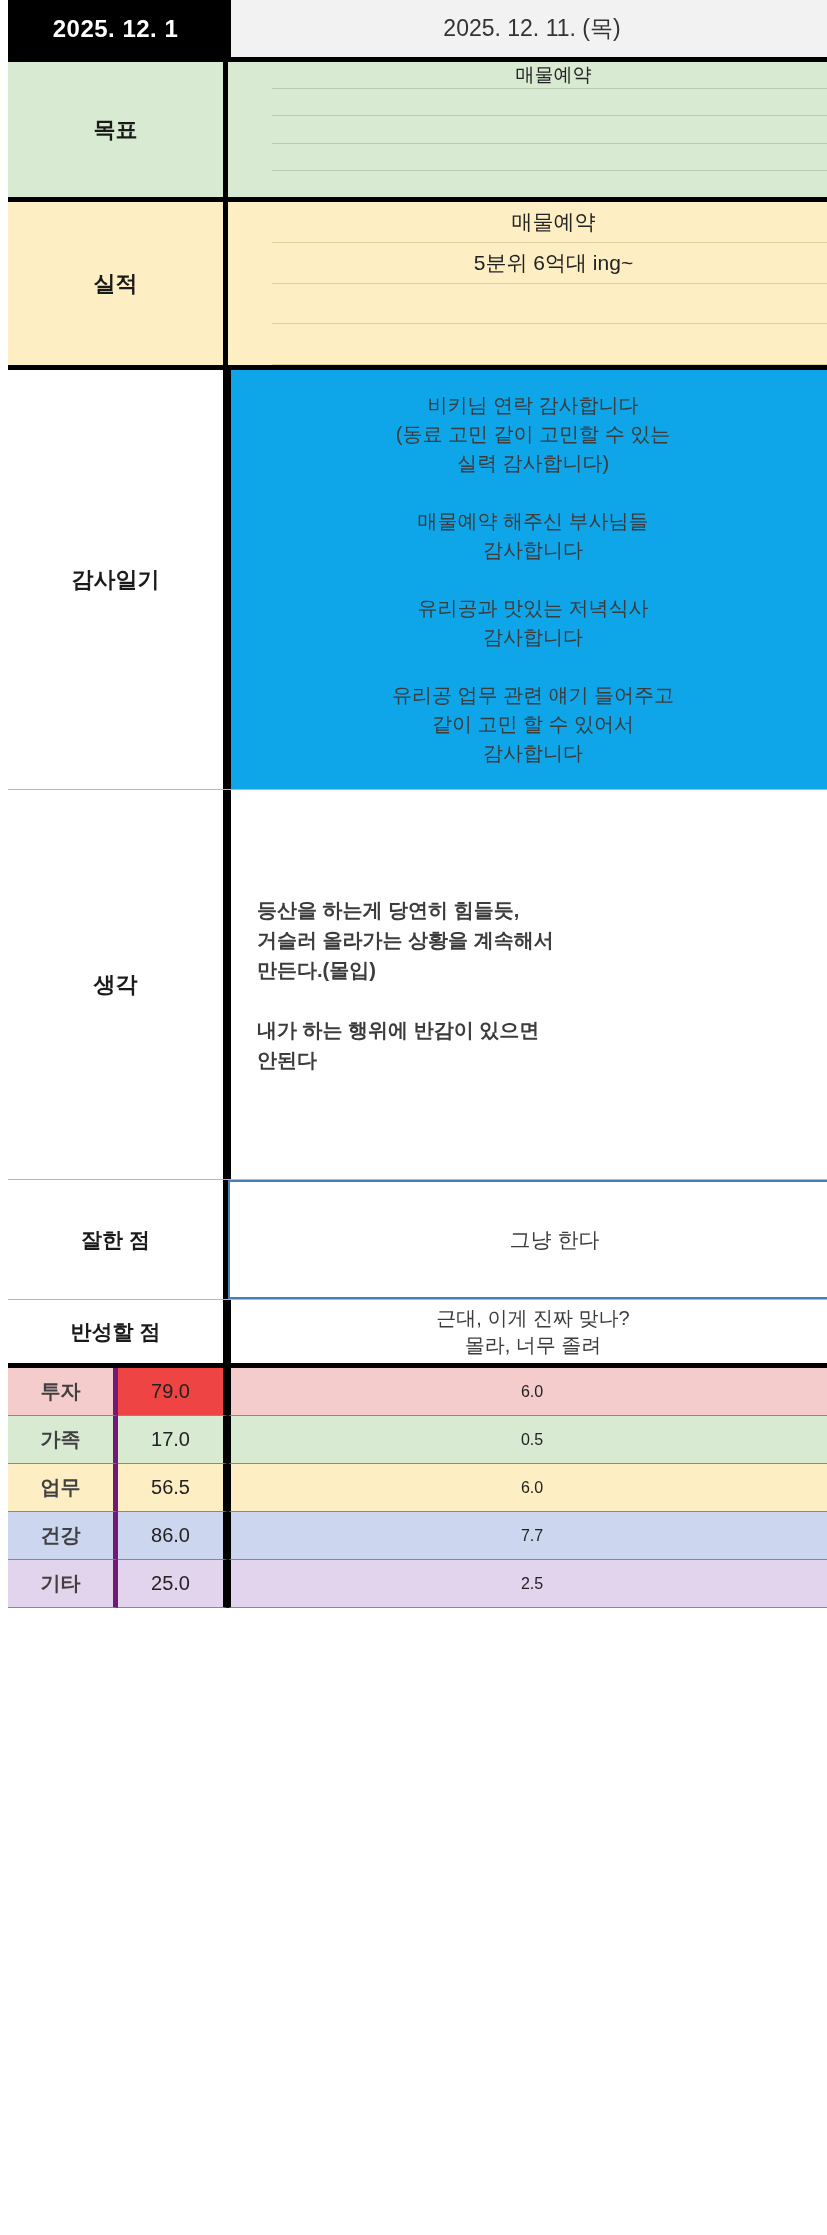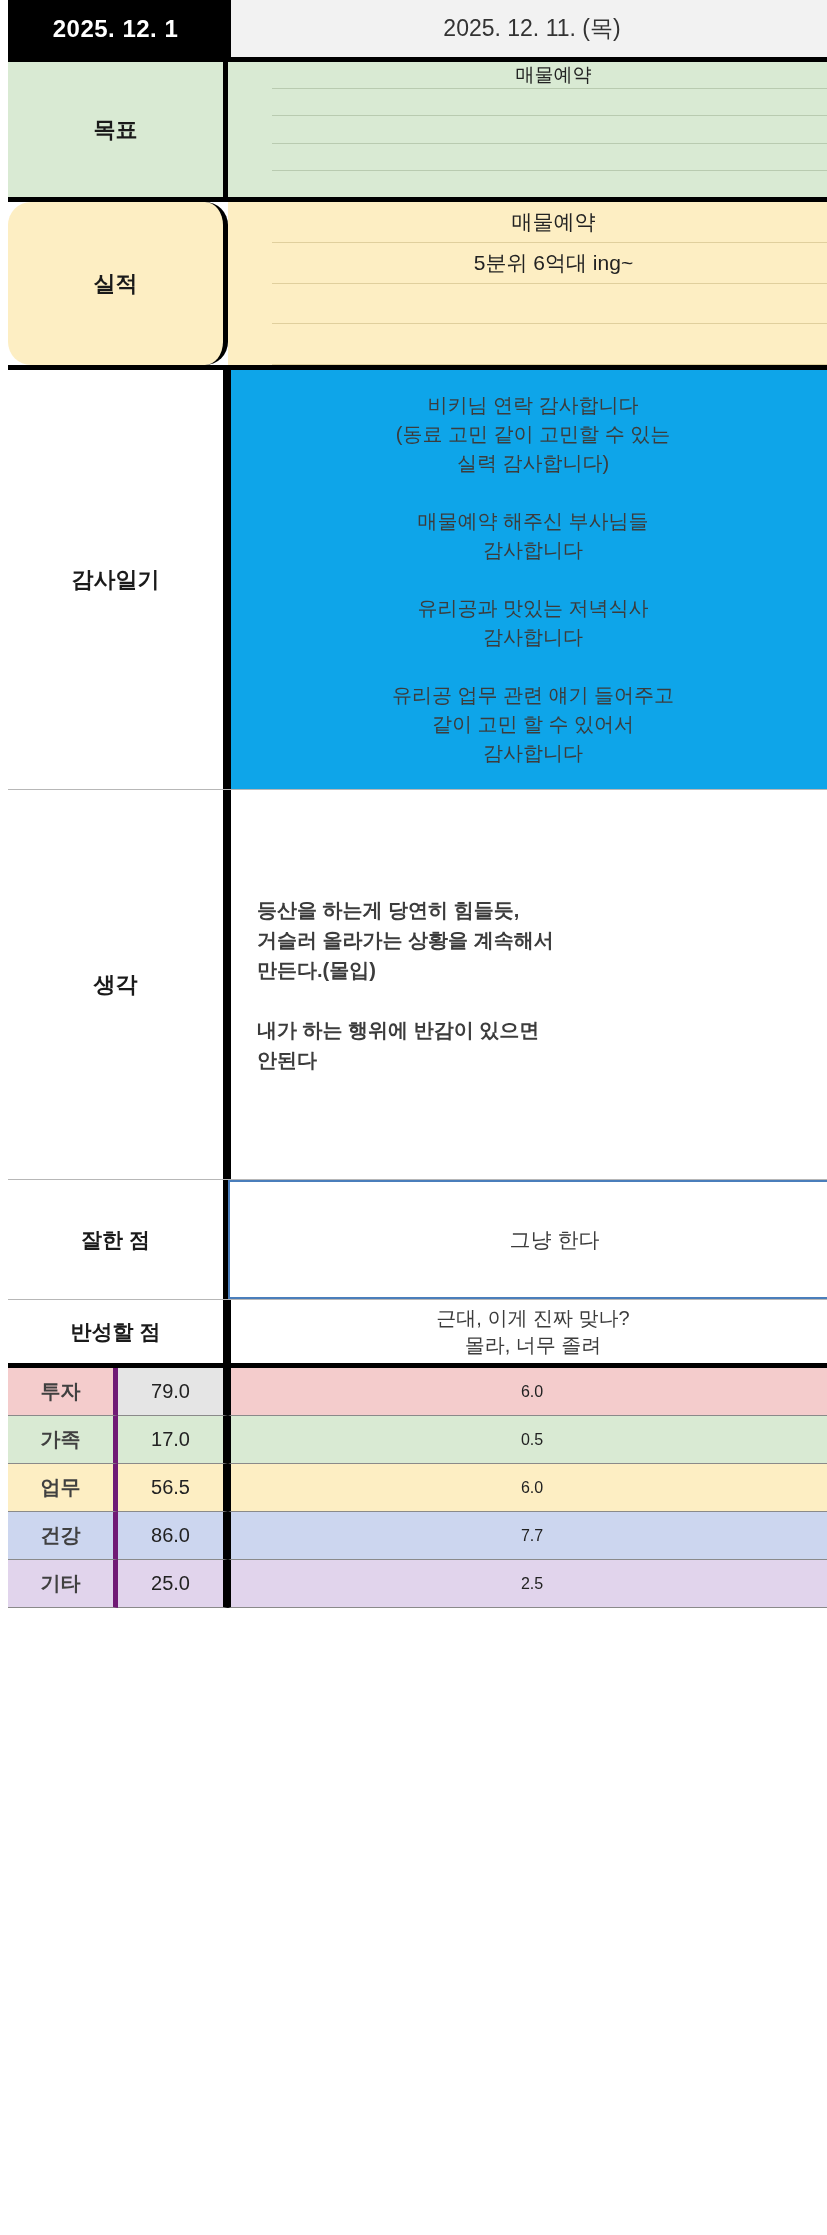--- a/index.html
+++ b/index.html
@@ -83,21 +83,21 @@
     justify-content: center;
     font-size: 19px;
     color: #222;
   }
   .sub-line:last-child { border-bottom: none; }
 
   
   .block-actual { height: 168px; border-bottom: 5px solid #000; }
   .block-actual .col-label {
     background: #fdeec3;
-    font-size: 22px; font-weight: bold; color: #1a1a1a; border-radius: 23px;
+    font-size: 22px; font-weight: bold; color: #1a1a1a;
   }
   .block-actual .col-main { background: #fdeec3; }
   .block-actual .sub-line { border-bottom: 1px solid #e0cf9d; font-size: 21px; }
 
   
   .block-grat { height: 420px; border-bottom: 1px solid #b7b7b7; }
   .block-grat .col-label {
     background: #ffffff;
     font-size: 22px; font-weight: bold; color: #1a1a1a;
   }
@@ -278,21 +278,21 @@
     <div class="col-label">반성할 점</div>
     <div class="col-main">
       <div class="reflect-txt">근대, 이게 진짜 맞나?
 몰라, 너무 졸려</div>
     </div>
   </div>
 
   <div id="score-table">
       <div class="score-row">
         <div class="score-name" style="background: rgb(244, 204, 204);">투자</div>
-        <div class="score-total" style="background: #e5e5e5;">79.0</div>
+        <div class="score-total" style="background: #ef4444;">79.0</div>
         <div class="score-val" style="background: rgb(244, 204, 204);">6.0</div>
       </div>
       <div class="score-row">
         <div class="score-name" style="background: rgb(217, 234, 211);">가족</div>
         <div class="score-total" style="background: rgb(217, 234, 211);">17.0</div>
         <div class="score-val" style="background: rgb(217, 234, 211);">0.5</div>
       </div>
       <div class="score-row">
         <div class="score-name" style="background: rgb(253, 238, 195);">업무</div>
         <div class="score-total" style="background: rgb(253, 238, 195);">56.5</div>

